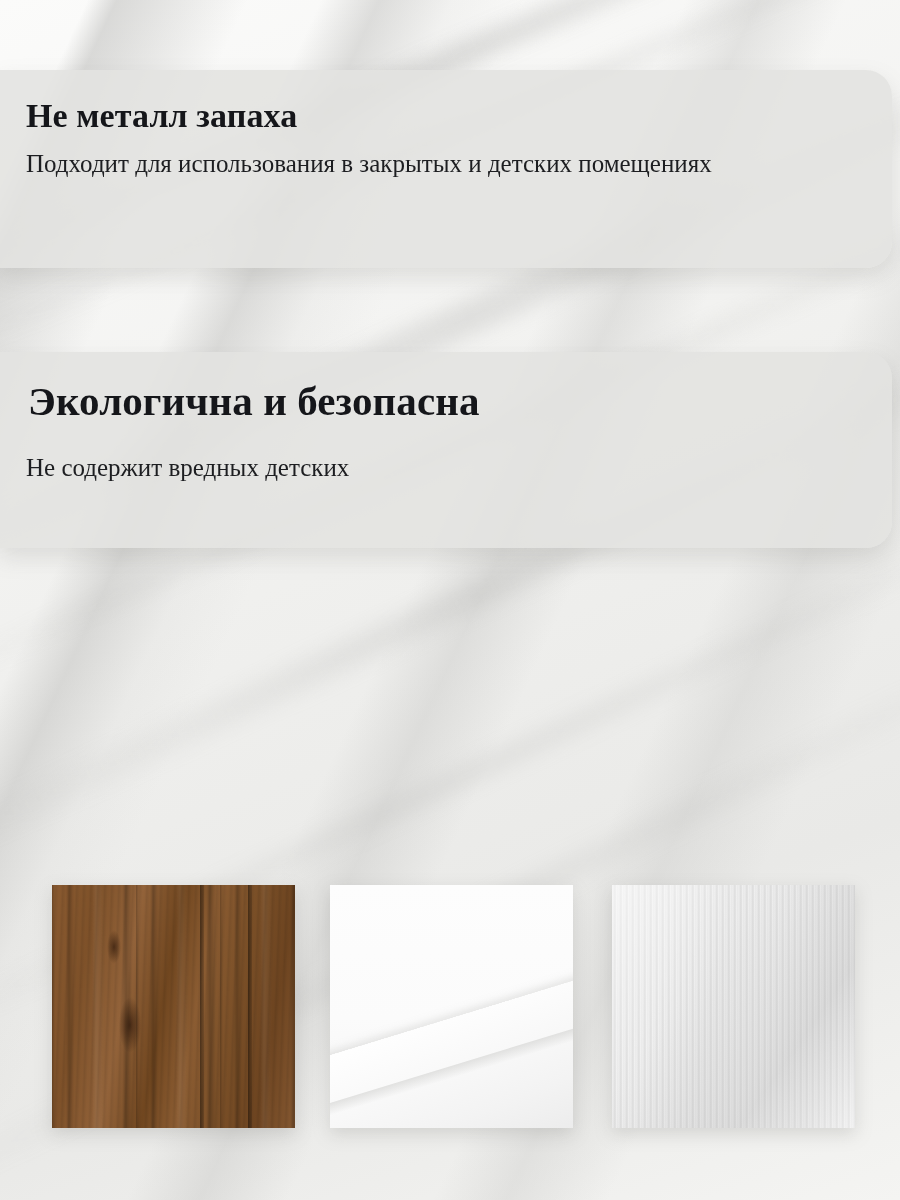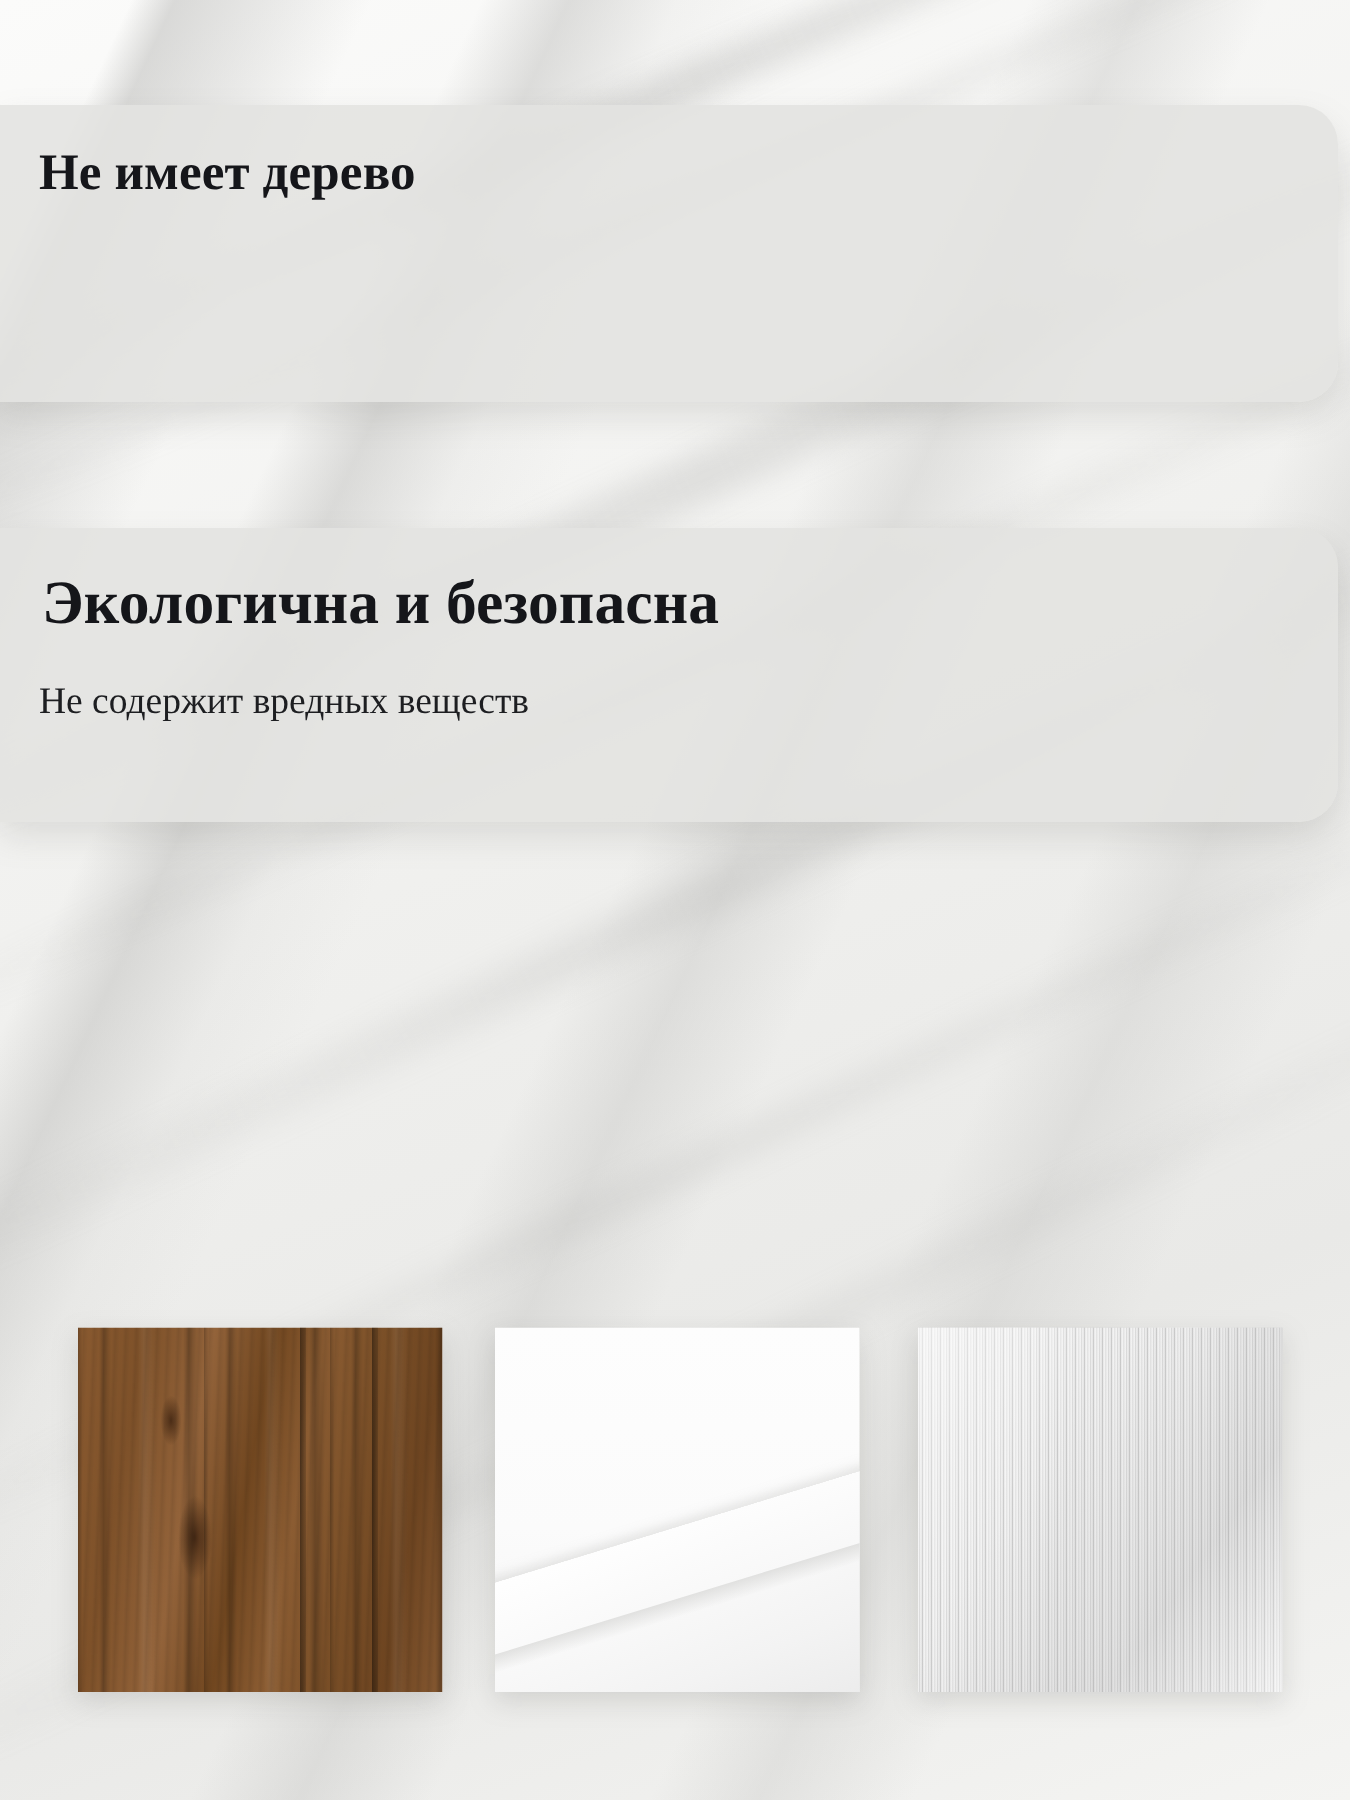--- a/index.html
+++ b/index.html
@@ -195,26 +195,27 @@
   <div class="bg-band b3"></div>
   <div class="bg-band b4"></div>
   <div class="bg-band b5"></div>
   <div class="bg-band b6"></div>
   <div class="bg-band b7"></div>
 </div>
 
 <div class="cards">
 
   <div class="card c1">
-    <h2 class="card-title">Не имеет дерево</h2>
+    <h2 class="card-title">Не металл запаха</h2>
+    <p class="card-sub">Подходит для использования в закрытых и детских помещениях</p>
   </div>
 
   <div class="card c2">
     <h2 class="card-title">Экологична и безопасна</h2>
-    <p class="card-sub">Не содержит вредных веществ</p>
+    <p class="card-sub">Не содержит вредных детских</p>
   </div>
 
 
 </div>
 
 <div class="swatches">
   <div class="swatch s1">
     <div class="wood">
       <div class="wood-seam" style="left:148px"></div>
       <div class="wood-seam" style="left:196px"></div>

